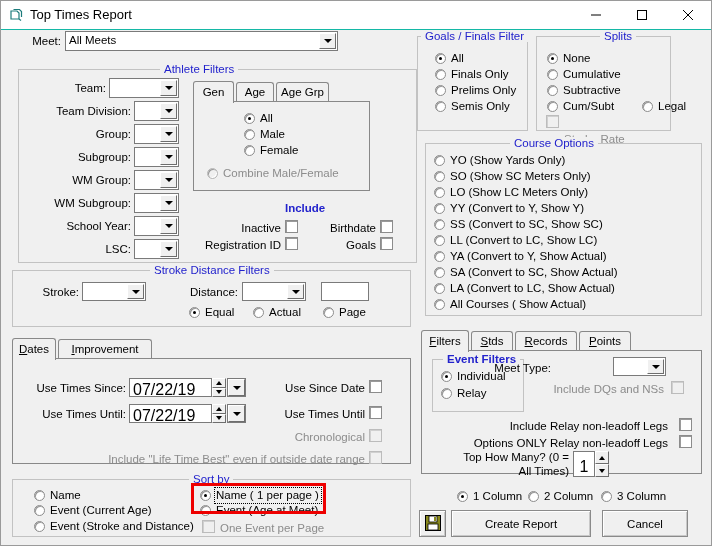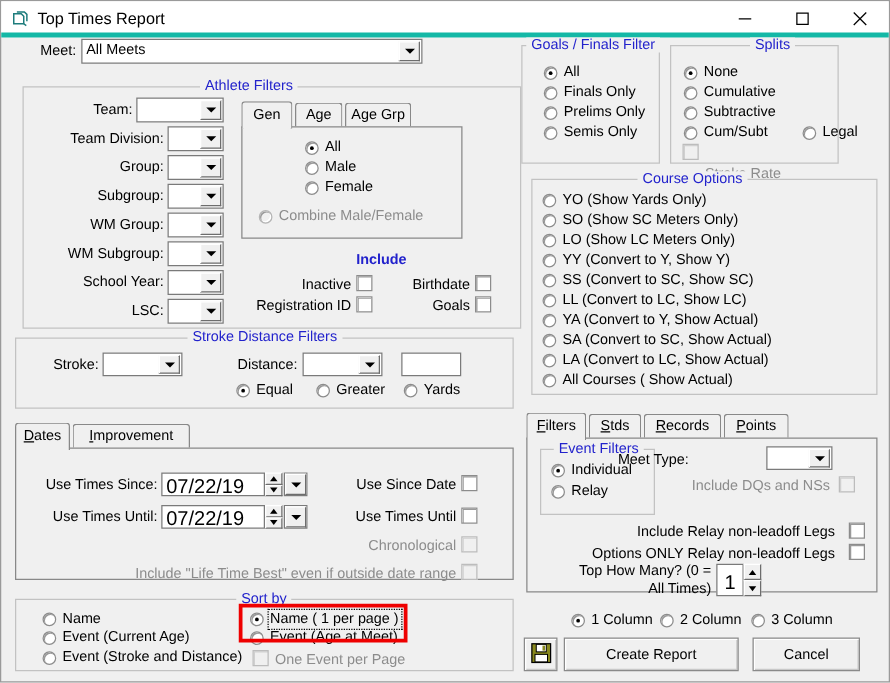--- a/index.html
+++ b/index.html
@@ -15,21 +15,21 @@
   .window{
     position:absolute;left:0;top:0;width:712px;height:546px;
     background:#f0f0f0;
     border:1px solid #9a9a9a;
     box-sizing:border-box;
   }
   
   .titlebar{
     position:absolute;left:0;top:0;width:710px;height:29px;
     background:#ffffff;
-    border-bottom:4px solid #14b8a6;
+    border-bottom:1px solid #14b8a6;
     box-sizing:border-box;
   }
   .title-icon{
     position:absolute;left:8px;top:7px;width:16px;height:15px;
   }
   .title-text{
     position:absolute;left:29px;top:6px;
     font-size:13px;color:#000;
     white-space:nowrap;
   }
@@ -333,25 +333,25 @@
   </div>
   <div class="tbox" style="left:320px;top:281px;width:48px;height:19px;">
     <div class="ttext"></div>
   </div>
   <div class="radio checked" style="left:188px;top:305px;">
     <span class="rc"></span>
     <span class="rt">Equal</span>
   </div>
   <div class="radio" style="left:252px;top:305px;">
     <span class="rc"></span>
-    <span class="rt">Greater</span>
+    <span class="rt">Actual</span>
   </div>
   <div class="radio" style="left:322px;top:305px;">
     <span class="rc"></span>
-    <span class="rt">Yards</span>
+    <span class="rt">Page</span>
   </div>
 
   <div class="tab sel" style="left:11px;top:337px;width:44px;">
     <span class="ul">D</span><span>ates</span>
   </div>
   <div class="tab" style="left:57px;top:338px;width:94px;">
     <span class="ul">I</span><span>mprovement</span>
   </div>
   <div class="tabpanel" style="left:11px;top:357px;width:399px;height:106px;"></div>
 
@@ -514,21 +514,21 @@
   </div>
   <div class="tab" style="left:514px;top:330px;width:62px;">
     <span class="ul">R</span><span>ecords</span>
   </div>
   <div class="tab" style="left:578px;top:330px;width:52px;">
     <span class="ul">P</span><span>oints</span>
   </div>
   <div class="tabpanel" style="left:420px;top:349px;width:281px;height:124px;"></div>
 
   <div class="group" style="left:431px;top:358px;width:92px;height:53px;">
-    <div class="gtitle" style="left:10px;">Event Filters</div>
+    <div class="gtitle" style="left:10px;font-weight:bold;">Event Filters</div>
   </div>
   <div class="radio checked" style="left:440px;top:369px;">
     <span class="rc"></span>
     <span class="rt">Individual</span>
   </div>
   <div class="radio" style="left:440px;top:386px;">
     <span class="rc"></span>
     <span class="rt">Relay</span>
   </div>
 

